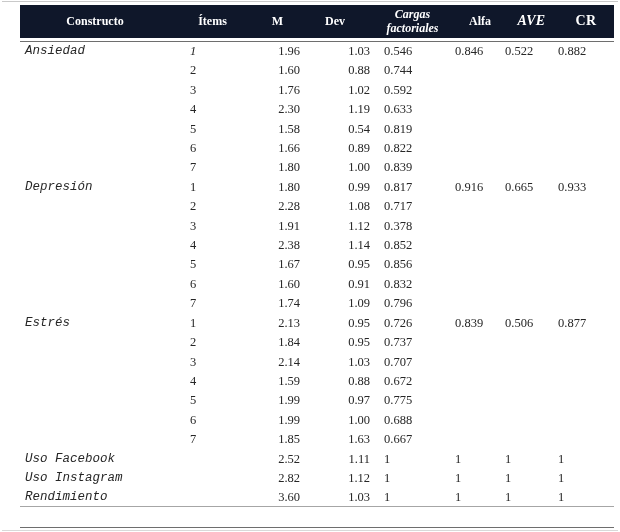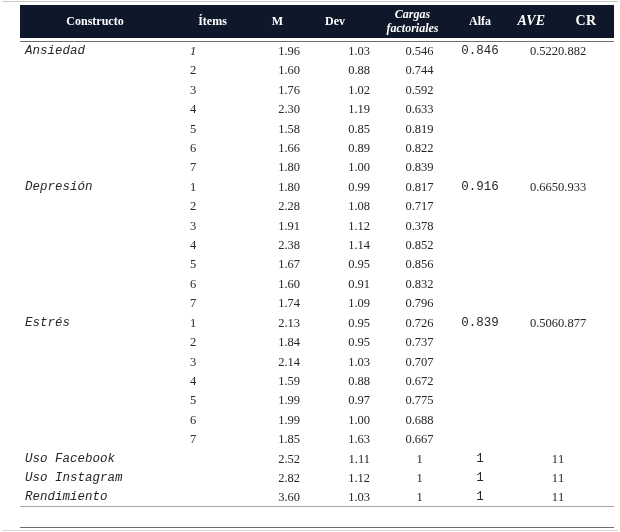--- a/index.html
+++ b/index.html
@@ -34,23 +34,23 @@
   .body-table { position:absolute; top:42px; left:20px; width:594px; }
   .body-table td {
     height:19.4px; padding:0; vertical-align:middle;
     font-size:12.5px; color:#262626; line-height:19.4px;
     white-space:nowrap; overflow:hidden;
   }
   td.c-constructo { text-align:left;  padding-left:5px;  font-style:italic;font-family:Liberation Mono, monospace; }
   td.c-items      { text-align:left;  padding-left:20px; }
   td.c-m          { text-align:right; }
   td.c-dev        { text-align:right; }
-  td.c-cargas     { text-align:center;  padding-left:14px; }
-  td.c-alfa       { text-align:center;font-family:Liberation Mono, monospace; }
-  td.c-ave        { text-align:right;margin-top:28px; }
+  td.c-cargas     { text-align:left;  padding-left:14px; }
+  td.c-alfa       { text-align:left; }
+  td.c-ave        { text-align:left;margin-top:28px; }
   td.c-cr         { text-align:left; }
   td.italic       { font-style:italic; }
 
   col.w-constructo { width:150px; }
   col.w-items      { width:85px;  }
   col.w-m          { width:45px;  }
   col.w-dev        { width:70px;  }
   col.w-cargas     { width:85px;  }
   col.w-alfa       { width:50px;  }
   col.w-ave        { width:53px;  }
@@ -139,21 +139,21 @@
       <td class="c-dev">1.19</td>
       <td class="c-cargas">0.633</td>
       <td class="c-alfa"></td>
       <td class="c-ave"></td>
       <td class="c-cr"></td>
     </tr>
         <tr>
       <td class="c-constructo"></td>
       <td class="c-items">5</td>
       <td class="c-m">1.58</td>
-      <td class="c-dev">0.85</td>
+      <td class="c-dev">0.54</td>
       <td class="c-cargas">0.819</td>
       <td class="c-alfa"></td>
       <td class="c-ave"></td>
       <td class="c-cr"></td>
     </tr>
         <tr>
       <td class="c-constructo"></td>
       <td class="c-items">6</td>
       <td class="c-m">1.66</td>
       <td class="c-dev">0.89</td>

